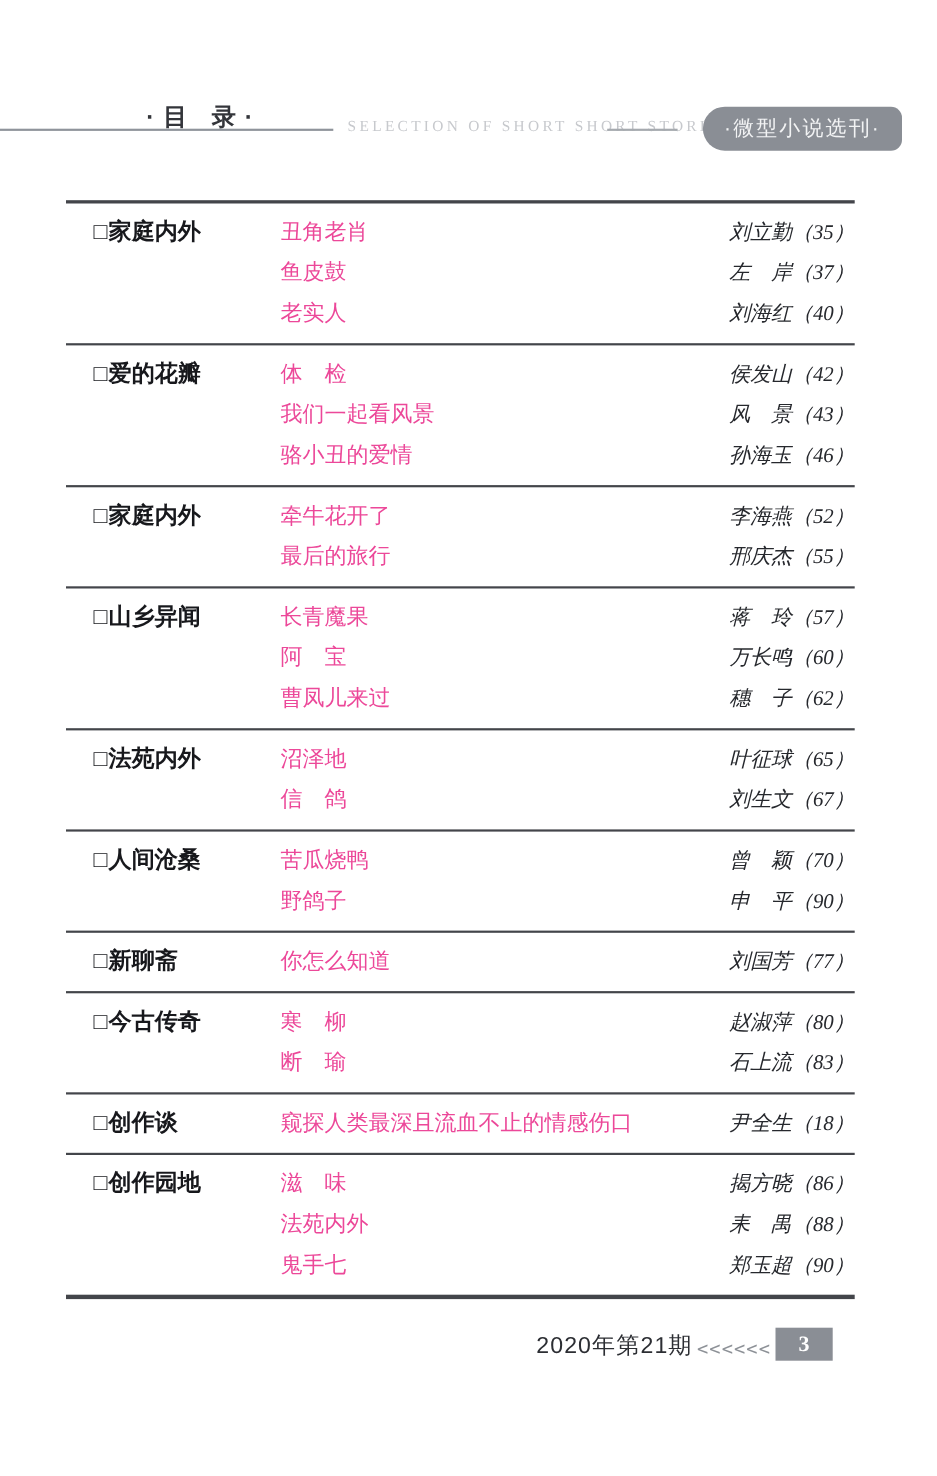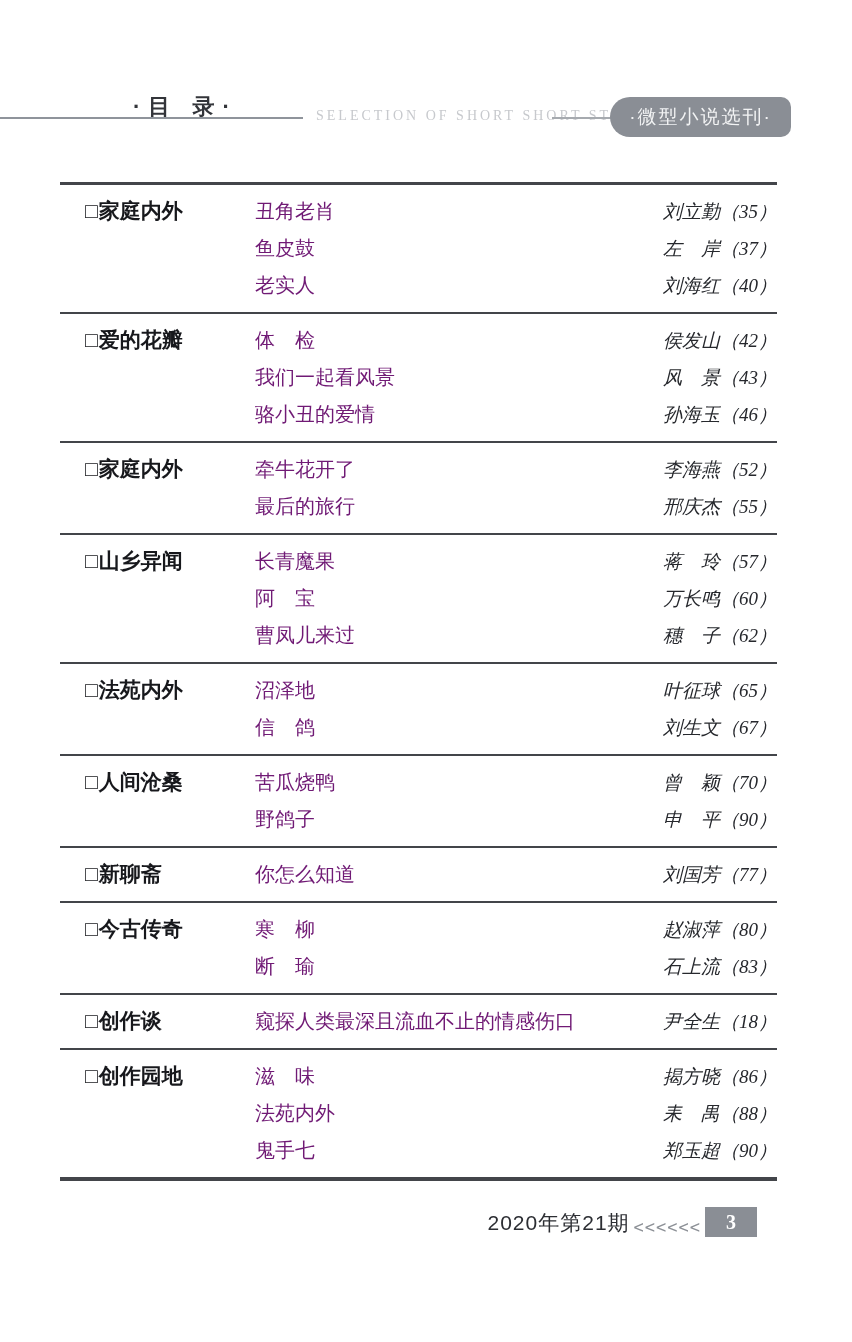--- a/index.html
+++ b/index.html
@@ -44,21 +44,21 @@
   .line-mid {
     position: absolute;
     left: 552px;
     top: 117px;
     width: 64px;
     height: 2px;
     background: #a6aaaf;
   }
   .magazine-badge {
     position: absolute;
-    left: 610px;
+    left: 639px;
     top: 97px;
     width: 181px;
     height: 40px;
     background: #8a8e95;
     border-radius: 20px 10px 10px 20px;
     color: #f2f3f4;
     font-size: 19px;
     letter-spacing: 2px;
     display: flex;
     align-items: center;
@@ -96,21 +96,21 @@
   .entries { flex: 1; display: flex; flex-direction: column; }
   .entry-row {
     display: flex;
     justify-content: space-between;
     align-items: baseline;
     line-height: 36px;
   }
   .entry-title {
     font-family: "Liberation Serif", serif;
     font-size: 20px;
-    color: #701a75;
+    color: #ec4899;
     white-space: pre;
   }
   .entry-author {
     font-family: "Liberation Serif", serif;
     font-style: italic;
     font-size: 19px;
     color: #26282d;
     white-space: pre;
   }
 

